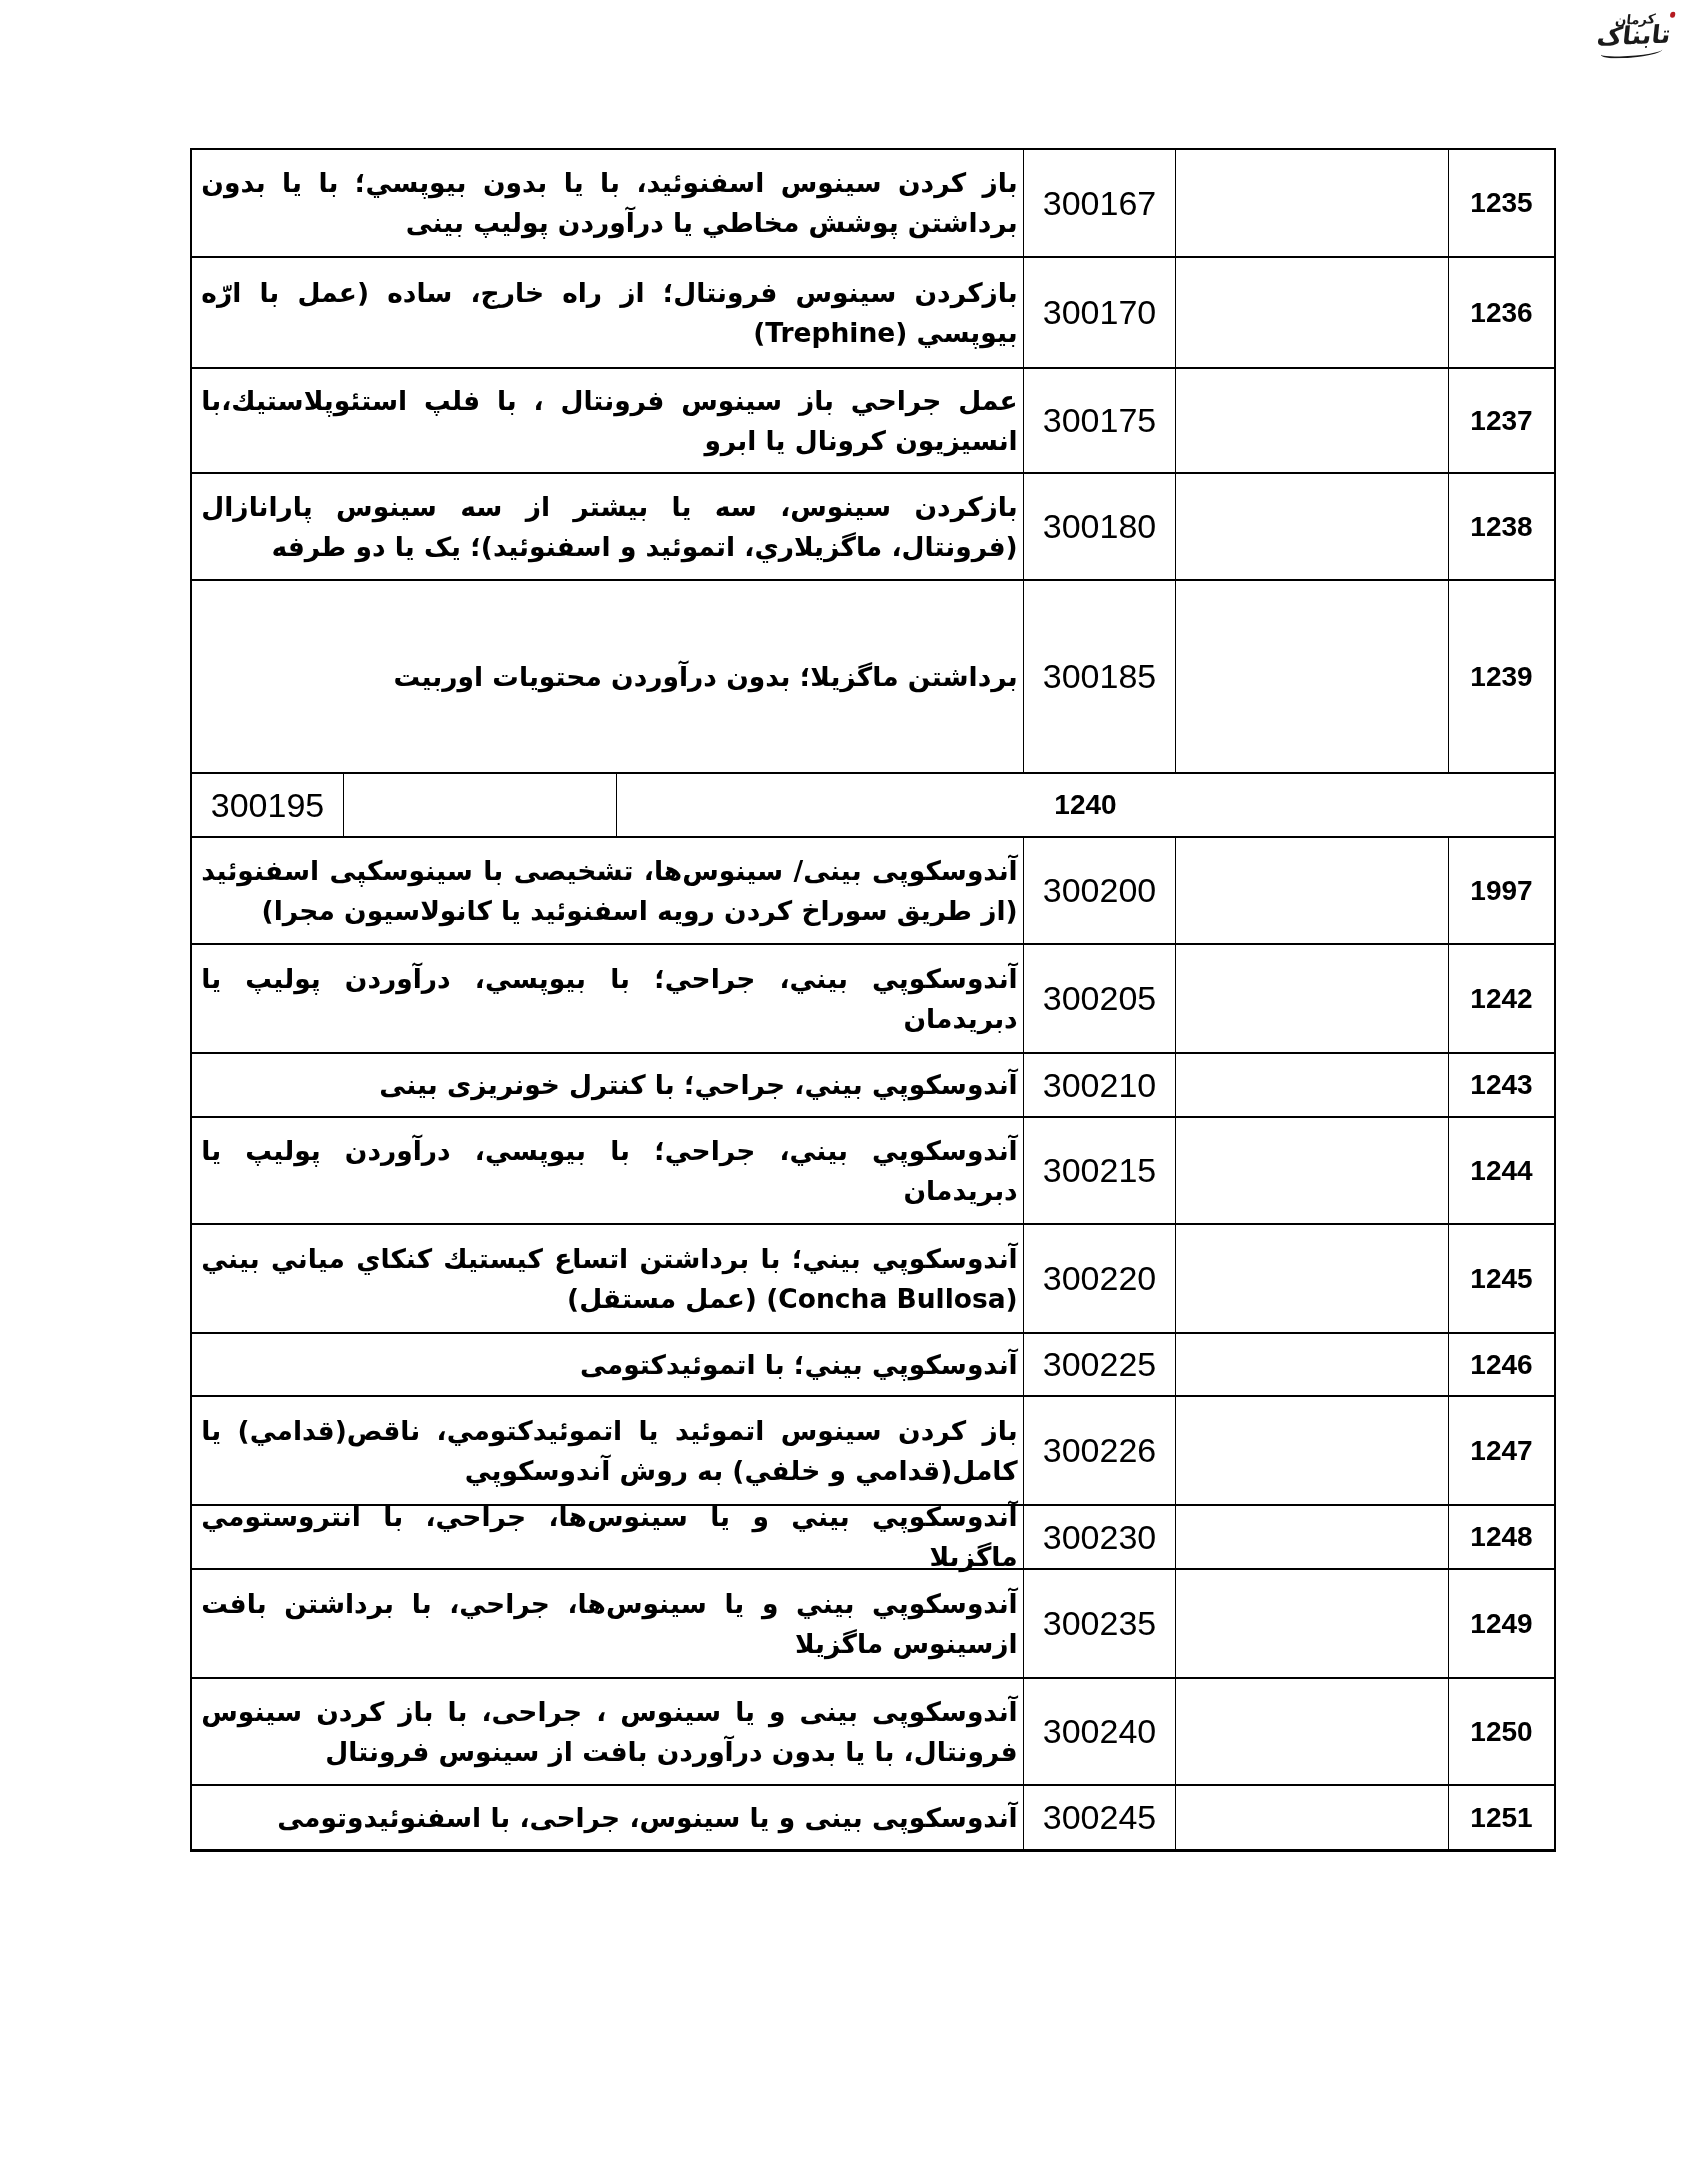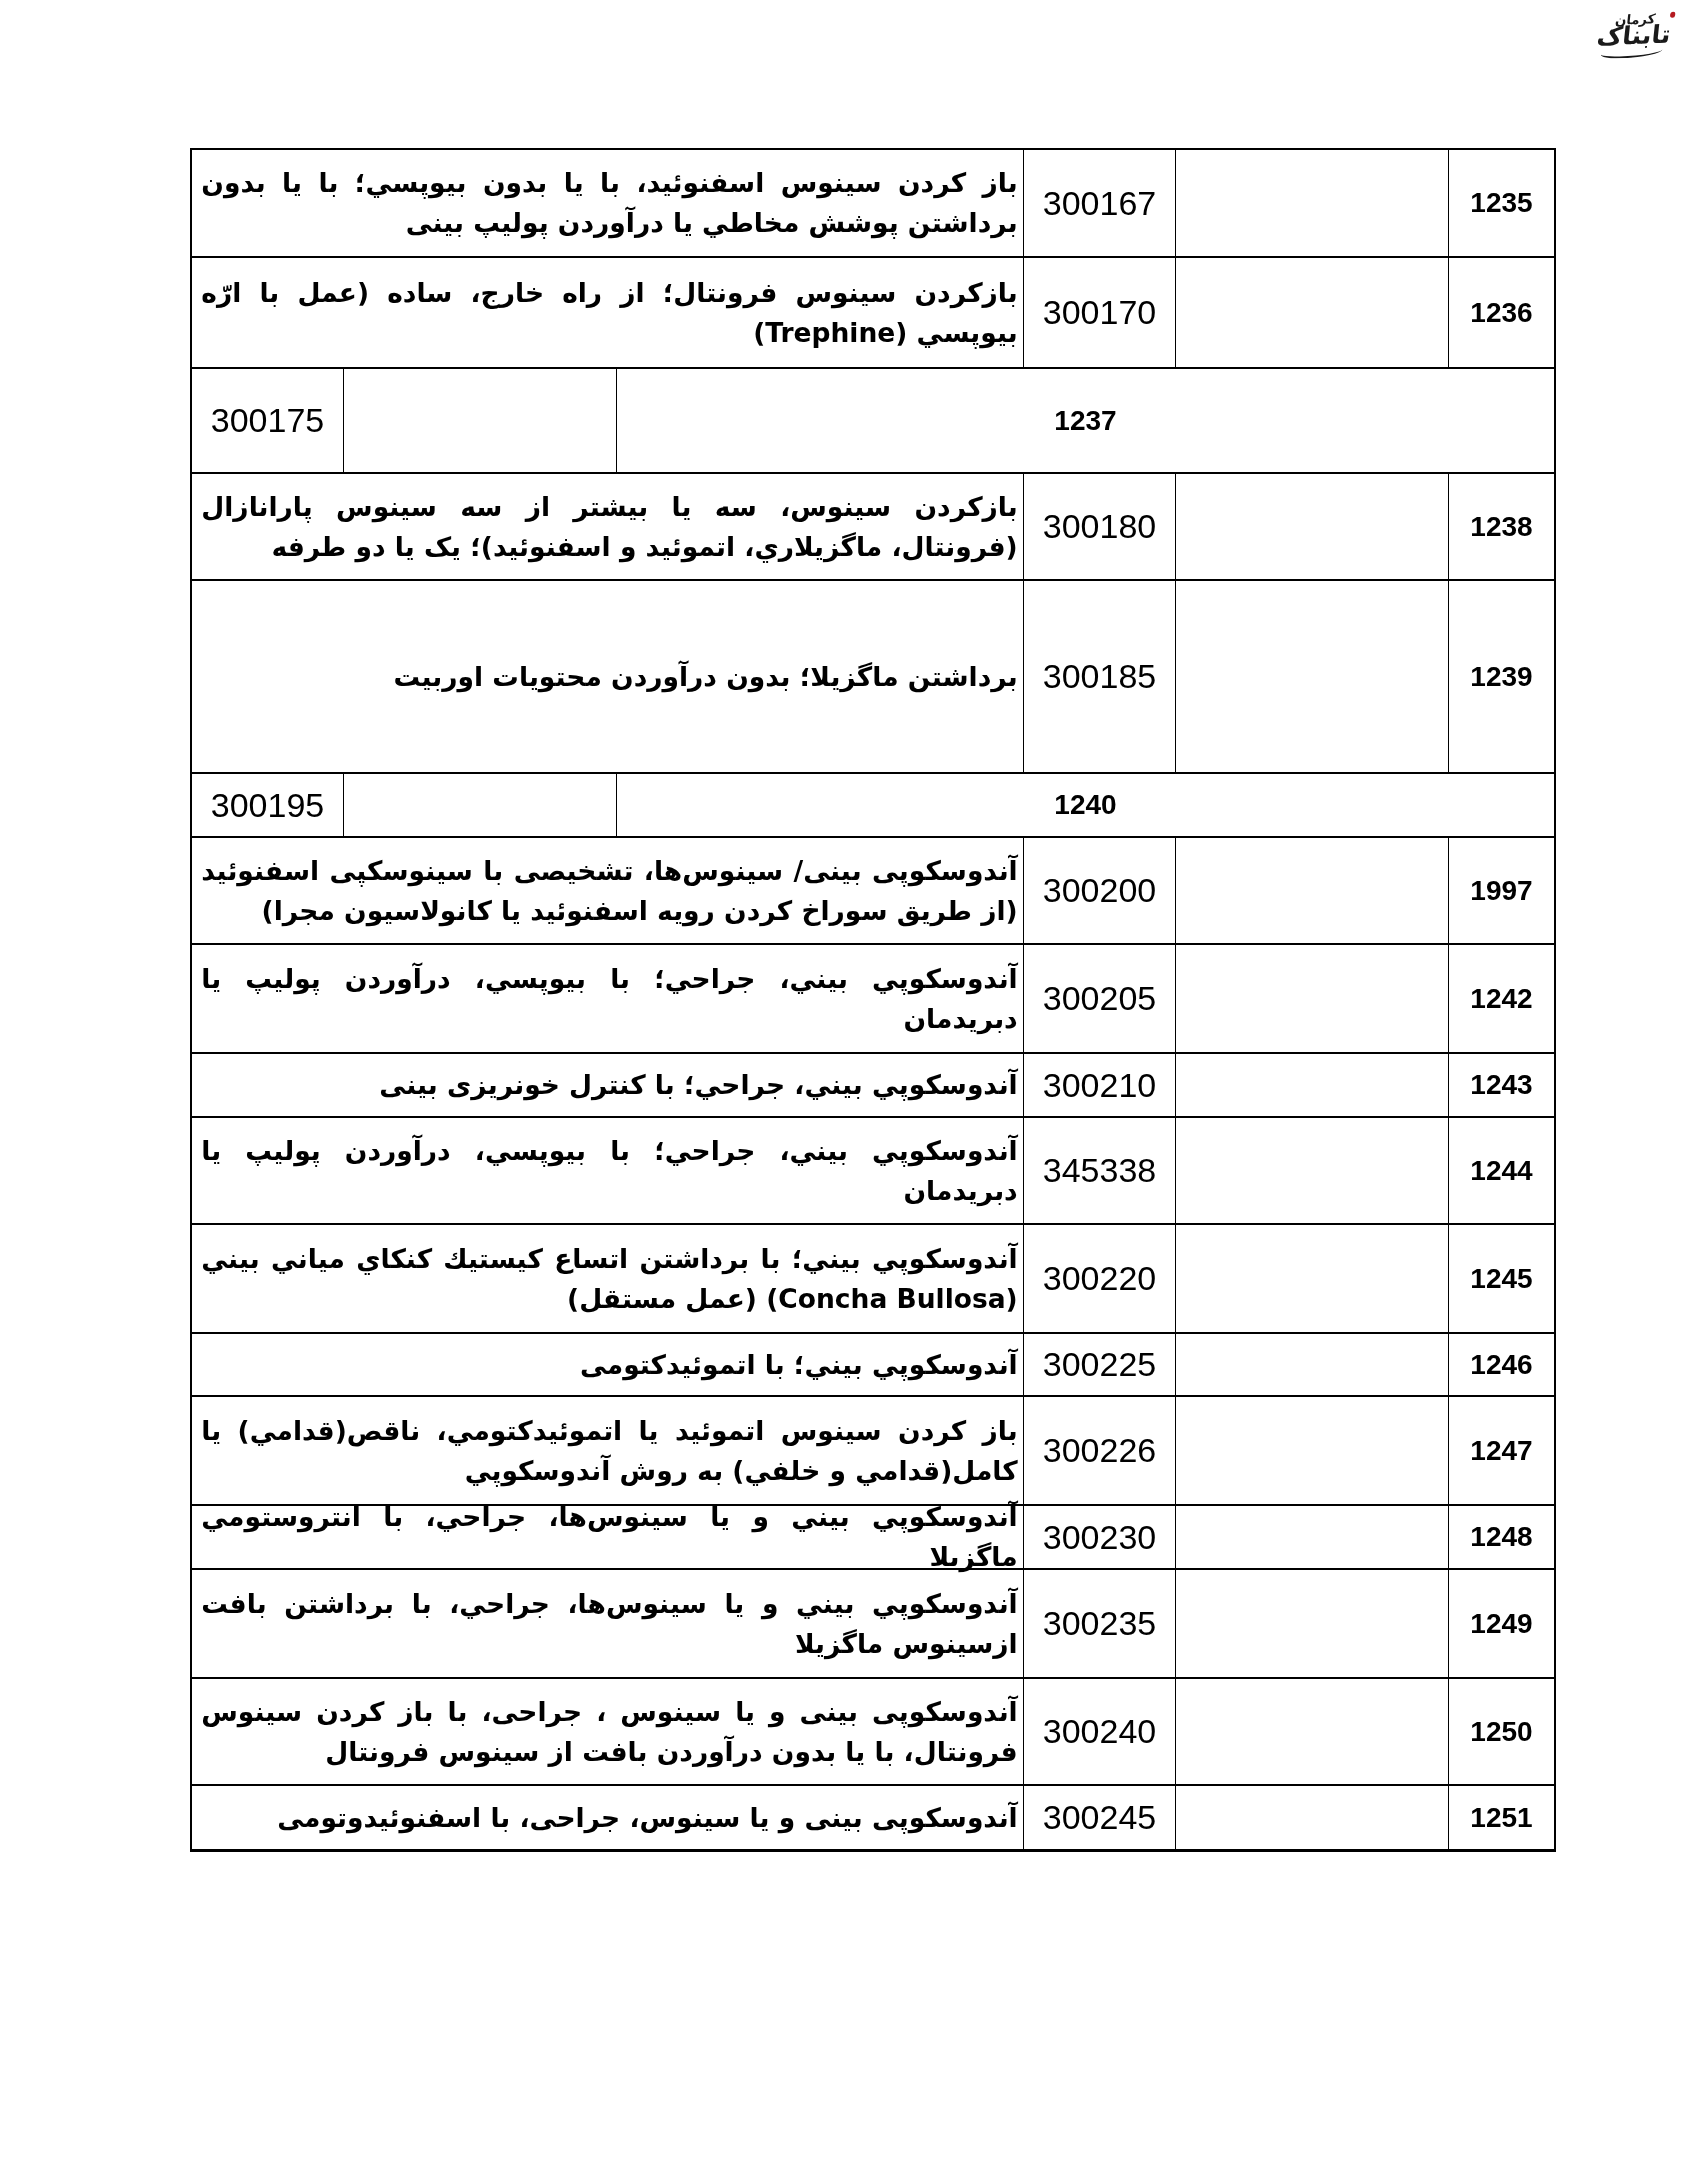--- a/index.html
+++ b/index.html
@@ -110,20 +110,23 @@
   </div>
     <div class="row">
     <div class="cell desc">
       <div class="desc-text">بازكردن سينوس فرونتال؛ از راه خارج، ساده (عمل با ارّه بيوپسي (Trephine)</div>
     </div>
     <div class="cell code">300170</div>
     <div class="cell blank"></div>
     <div class="cell num">1236</div>
   </div>
     <div class="row">
+    <div class="cell desc">
+      <div class="desc-text">عمل جراحي باز سينوس فرونتال ، با فلپ استئوپلاستيك،با انسيزيون كرونال يا ابرو</div>
+    </div>
     <div class="cell code">300175</div>
     <div class="cell blank"></div>
     <div class="cell num">1237</div>
   </div>
     <div class="row">
     <div class="cell desc">
       <div class="desc-text">بازكردن سينوس، سه يا بيشتر از سه سينوس پارانازال (فرونتال، ماگزيلاري، اتموئيد و اسفنوئيد)؛ يک يا دو طرفه</div>
     </div>
     <div class="cell code">300180</div>
     <div class="cell blank"></div>
@@ -163,21 +166,21 @@
       <div class="desc-text">آندوسكوپي بيني، جراحي؛ با كنترل خونريزی بينی</div>
     </div>
     <div class="cell code">300210</div>
     <div class="cell blank"></div>
     <div class="cell num">1243</div>
   </div>
     <div class="row">
     <div class="cell desc">
       <div class="desc-text">آندوسكوپي بيني، جراحي؛ با بيوپسي، درآوردن پوليپ يا دبريدمان</div>
     </div>
-    <div class="cell code">345338</div>
+    <div class="cell code">300215</div>
     <div class="cell blank"></div>
     <div class="cell num">1244</div>
   </div>
     <div class="row">
     <div class="cell desc">
       <div class="desc-text">آندوسكوپي بيني؛ با برداشتن اتساع كيستيك كنكاي مياني بيني (Concha Bullosa) (عمل مستقل)</div>
     </div>
     <div class="cell code">300220</div>
     <div class="cell blank"></div>
     <div class="cell num">1245</div>

